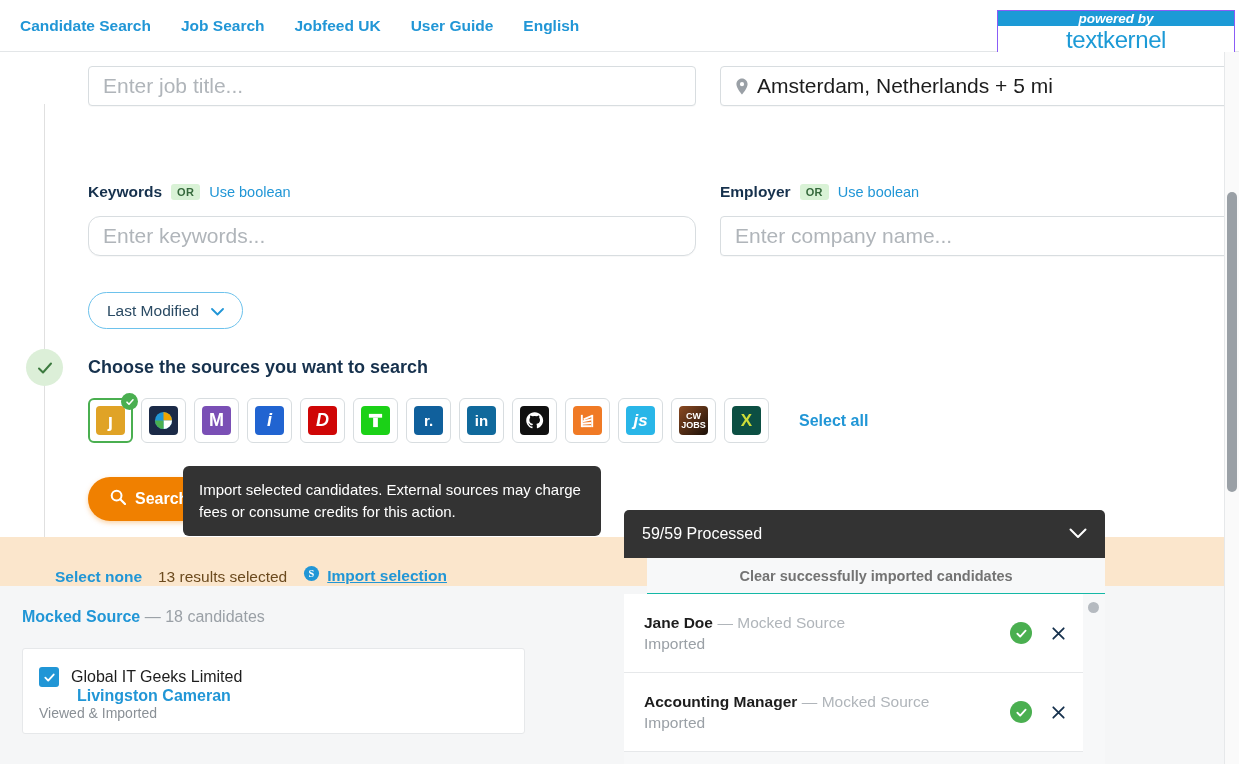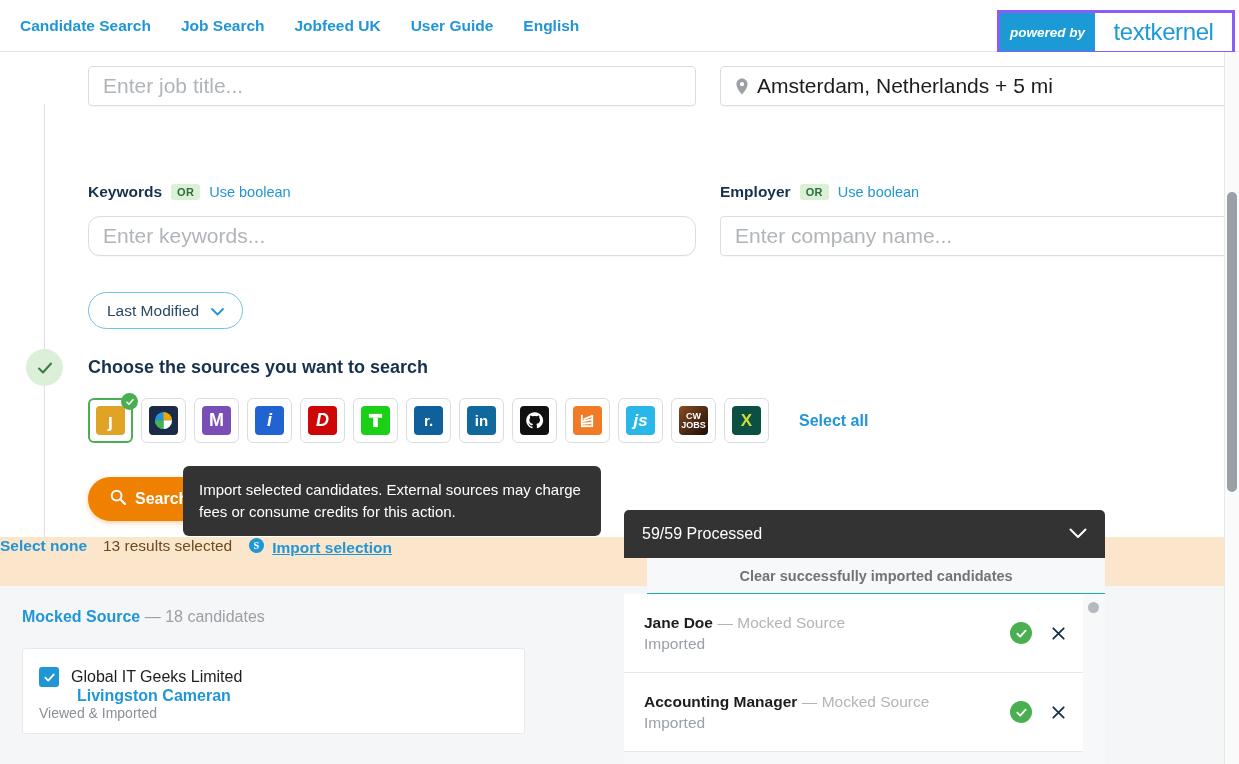--- a/index.html
+++ b/index.html
@@ -25,21 +25,22 @@
   }
   .nav-item.active { color: #1d1d1d; }
   .nav-item.active::after {
     content: ""; position: absolute; left: 0; right: 0; bottom: 0;
     height: 4px; background: #f08000;
   }
 
   #brand {
     position: absolute; right: 4px; top: 10px;
     width: 238px; height: 44px; display: flex;
-    border: 3px solid #8b5cf6;
+    border: 1px solid #8b5cf6;
+    flex-direction: column;
   }
   #brand-left {
     background: #1c9ad6; color: #fff; font-style: italic; font-weight: bold;
     font-size: 13.5px; display: flex; align-items: center; justify-content: center;
     padding: 0 10px;
   }
   #brand-right {
     background: #ffffff; color: #1c9ad6; font-size: 24px; letter-spacing: -0.4px;
     display: flex; align-items: center; justify-content: center; flex: 1;
   }
@@ -131,21 +132,21 @@
   #tooltip {
     position: absolute; left: 183px; top: 466px; width: 418px;
     background: #333333; color: #fff; border-radius: 6px;
     padding: 13px 16px; font-size: 15px; line-height: 1.45;
     z-index: 40;
   }
 
   
   #selbar {
     position: absolute; left: 0; top: 537px; width: 1225px; height: 49px;
-    background: #fbe6cc; display: flex; align-items: flex-start; gap: 16px;
+    background: #fbe6cc; display: flex; align-items: flex-end; padding-left: 55px; gap: 16px;
   }
   #sel-none { font-size: 15.5px; font-weight: bold; color: #2196d6; cursor: pointer; }
   #sel-count { font-size: 15.5px; color: #6b4a1e; }
   #import-sel {
     display: flex; align-items: center; gap: 7px;
     font-size: 15.5px; font-weight: bold; color: #2196d6;
     text-decoration: underline; cursor: pointer;
   }
 
   

